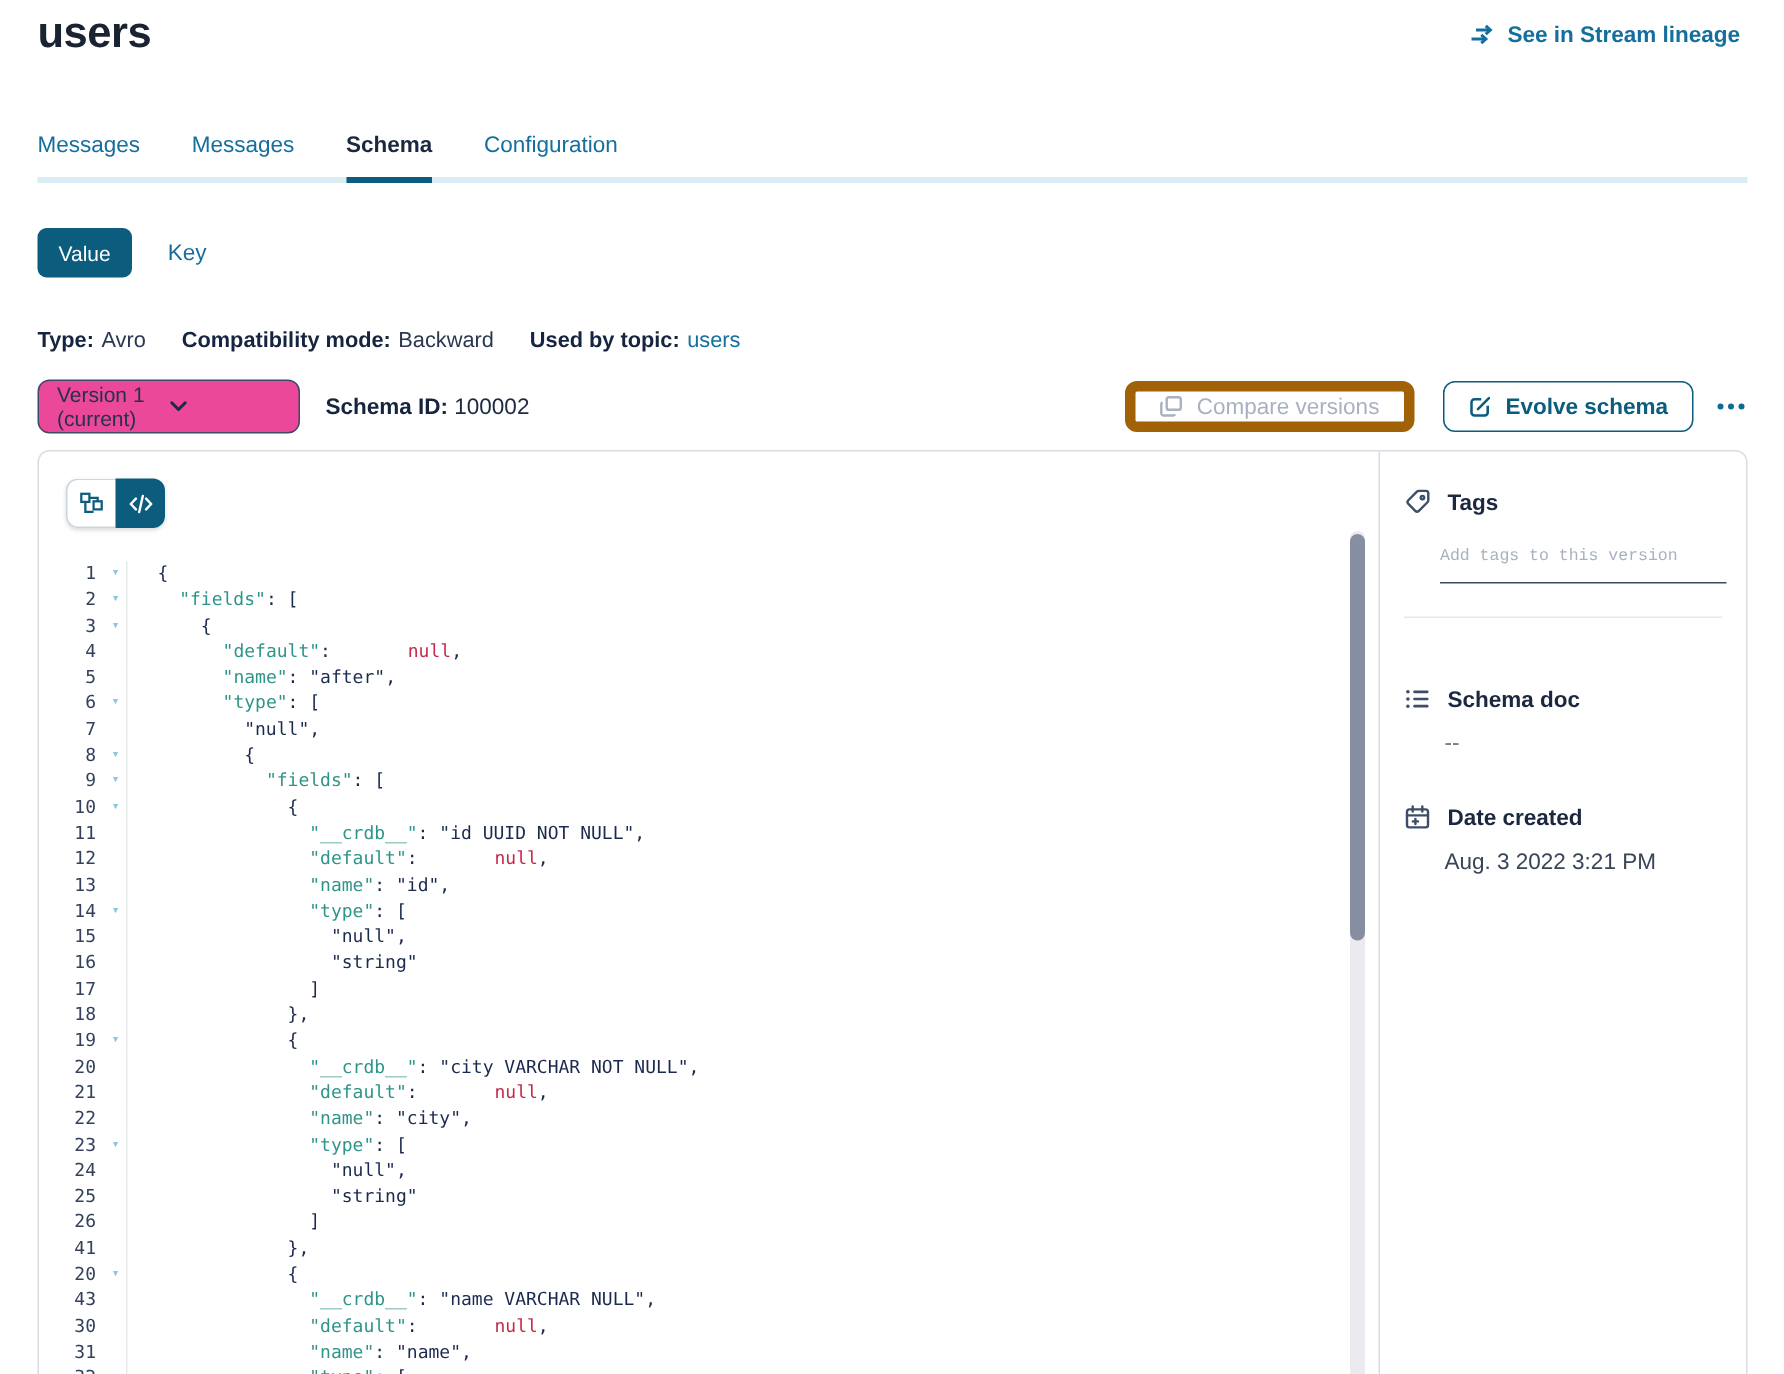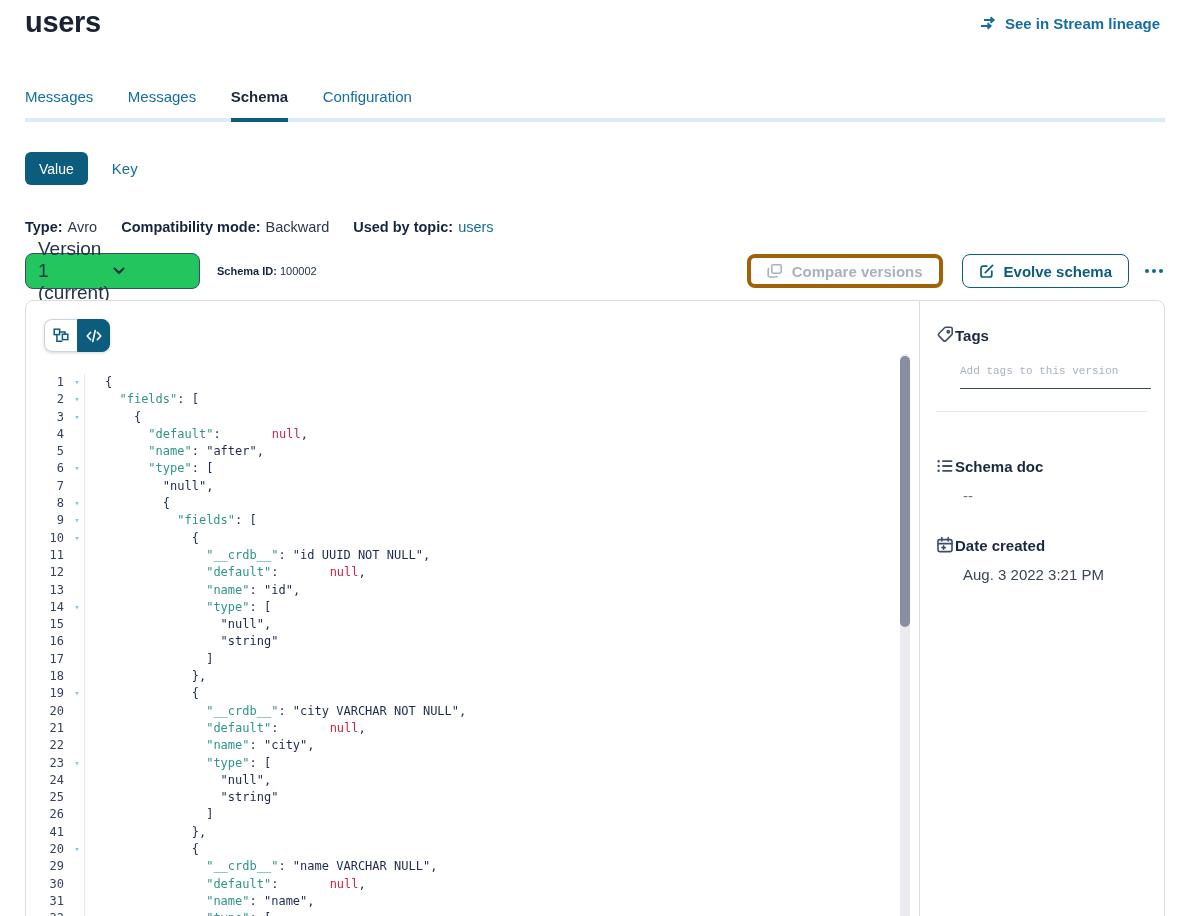--- a/index.html
+++ b/index.html
@@ -29,28 +29,28 @@
     background:var(--c-dark);color:#fff;font-size:14px;font-family:inherit;cursor:pointer;}
   .seg-key{margin-left:24px;color:var(--c-link);font-size:15px;font-weight:500;cursor:pointer;}
 
   .meta-row{left:25px;top:219px;display:flex;align-items:center;font-size:14.5px;}
   .meta-row b{font-weight:700;color:#16253f;}
   .meta-row .v{margin-left:5px;color:#2b3850;}
   .meta-row .gap{width:24px;}
   .meta-row .link{margin-left:5px;color:var(--c-link);cursor:pointer;}
 
   .toolbar{left:25px;right:24px;top:253px;display:flex;align-items:center;}
-  .select{width:175px;height:36px;border:1px solid #3c4c66;border-radius:8px;background:#22c55e;
-    display:flex;align-items:center;padding:0 12px;font-size:19px;color:#24324a;cursor:pointer;}
+  .select{width:175px;height:36px;border:1px solid #3c4c66;border-radius:8px;background:#ec4899;
+    display:flex;align-items:center;padding:0 12px;font-size:14px;color:#24324a;cursor:pointer;}
   .select span{flex:1;}
-  .schema-id{margin-left:17px;font-size:11px;}
+  .schema-id{margin-left:17px;font-size:15px;}
   .schema-id b{font-weight:700;color:#16253f;}
   .btn{height:34px;display:flex;align-items:center;gap:9px;border-radius:8px;background:#fff;
     font-size:15px;padding:0 16px;cursor:pointer;font-family:inherit;}
-  .btn.disabled{margin-left:auto;border:4px solid #a16207;color:var(--c-muted);font-weight:700;cursor:default;}
+  .btn.disabled{margin-left:auto;border:7px solid #a16207;color:var(--c-muted);font-weight:400;cursor:default;}
   .btn.primary-o{margin-left:19px;border:1px solid var(--c-dark);color:var(--c-dark);font-weight:700;}
   .meatball{margin-left:14px;display:flex;gap:3px;padding:6px 2px;cursor:pointer;}
   .meatball i{width:4px;height:4px;border-radius:50%;background:#0f6a91;}
 
   .main{left:25px;right:24px;top:300px;height:660px;border:1px solid var(--c-border);
     border-radius:8px 8px 0 0;display:flex;background:#fff;}
   .code-panel{flex:1;position:relative;min-width:0;}
   .side-panel{width:245px;border-left:1px solid var(--c-border);padding:25px 16px 0 16px;}
 
   .view-toggle{position:absolute;left:18px;top:18px;display:flex;border-radius:8px;
@@ -65,21 +65,21 @@
   .code-line .ln{width:28px;text-align:right;color:var(--c-ln);flex:none;margin-right:6px;}
   .code-line .fold{width:14px;flex:none;text-align:center;font-size:9px;color:var(--c-fold);cursor:pointer;}
   .code-line .content{border-left:1px solid #e8eaee;padding-left:20px;flex:1;min-width:0;}
   .tk-k{color:var(--c-key);} .tk-s{color:var(--c-str);} .tk-p{color:var(--c-str);} .tk-n{color:var(--c-null);padding-left:44px;}
 
   .scrollbar{position:absolute;right:9px;top:53px;width:10px;height:600px;background:var(--c-track);
     border-radius:6px;}
   .scroll-thumb{position:absolute;left:0;top:2px;width:10px;height:271px;background:var(--c-thumb);
     border-radius:6px;cursor:grab;}
 
-  .side-head{display:flex;align-items:center;gap:1px;font-size:15px;font-weight:700;color:#1b2840;}
+  .side-head{display:flex;align-items:center;gap:11px;font-size:15px;font-weight:700;color:#1b2840;}
   .side-head .ic{width:18px;height:18px;color:var(--c-sideicon);flex:none;}
   .tags-input{display:block;margin:21px 0 0 24px;width:191px;border:none;outline:none;
     border-bottom:1.5px solid #3b4a63;padding:0 0 11px 0;font-size:11px;font-family:Liberation Mono, monospace;color:#24324a;}
   .tags-input::placeholder{color:var(--c-muted);}
   .side-divider{border:none;border-top:1px solid var(--c-divider);margin-top:22px;}
   .sec-doc{margin-top:45px;} .sec-date{margin-top:32px;}
   .side-val{margin:12px 0 0 27px;font-size:15px;color:#6e7684;}
   .side-val.date{color:#3a4556;}
 </style>
 </head>
@@ -204,21 +204,21 @@
         <div class="code-line"><span class="ln">19</span><span class="fold">▾</span><span class="content">            <span class="tk-p">{</span></span></div>
         <div class="code-line"><span class="ln">20</span><span class="fold"></span><span class="content">              <span class="tk-k">"__crdb__"</span><span class="tk-p">: </span><span class="tk-s">"city VARCHAR NOT NULL"</span><span class="tk-p">,</span></span></div>
         <div class="code-line"><span class="ln">21</span><span class="fold"></span><span class="content">              <span class="tk-k">"default"</span><span class="tk-p">: </span><span class="tk-n">null</span><span class="tk-p">,</span></span></div>
         <div class="code-line"><span class="ln">22</span><span class="fold"></span><span class="content">              <span class="tk-k">"name"</span><span class="tk-p">: </span><span class="tk-s">"city"</span><span class="tk-p">,</span></span></div>
         <div class="code-line"><span class="ln">23</span><span class="fold">▾</span><span class="content">              <span class="tk-k">"type"</span><span class="tk-p">: [</span></span></div>
         <div class="code-line"><span class="ln">24</span><span class="fold"></span><span class="content">                <span class="tk-s">"null"</span><span class="tk-p">,</span></span></div>
         <div class="code-line"><span class="ln">25</span><span class="fold"></span><span class="content">                <span class="tk-s">"string"</span></span></div>
         <div class="code-line"><span class="ln">26</span><span class="fold"></span><span class="content">              <span class="tk-p">]</span></span></div>
         <div class="code-line"><span class="ln">41</span><span class="fold"></span><span class="content">            <span class="tk-p">},</span></span></div>
         <div class="code-line"><span class="ln">20</span><span class="fold">▾</span><span class="content">            <span class="tk-p">{</span></span></div>
-        <div class="code-line"><span class="ln">29</span><span class="fold"></span><span class="content">              <span class="tk-k">"__crdb__"</span><span class="tk-p">: </span><span class="tk-s">"name VARCHAR NULL"</span><span class="tk-p">,</span></span></div>
+        <div class="code-line"><span class="ln">43</span><span class="fold"></span><span class="content">              <span class="tk-k">"__crdb__"</span><span class="tk-p">: </span><span class="tk-s">"name VARCHAR NULL"</span><span class="tk-p">,</span></span></div>
         <div class="code-line"><span class="ln">30</span><span class="fold"></span><span class="content">              <span class="tk-k">"default"</span><span class="tk-p">: </span><span class="tk-n">null</span><span class="tk-p">,</span></span></div>
         <div class="code-line"><span class="ln">31</span><span class="fold"></span><span class="content">              <span class="tk-k">"name"</span><span class="tk-p">: </span><span class="tk-s">"name"</span><span class="tk-p">,</span></span></div>
         <div class="code-line"><span class="ln">32</span><span class="fold">▾</span><span class="content">              <span class="tk-k">"type"</span><span class="tk-p">: [</span></span></div>
       </div>
     <div class="scrollbar">
       <div class="scroll-thumb"></div>
     </div>
   </div>
 
   <aside class="side-panel">

